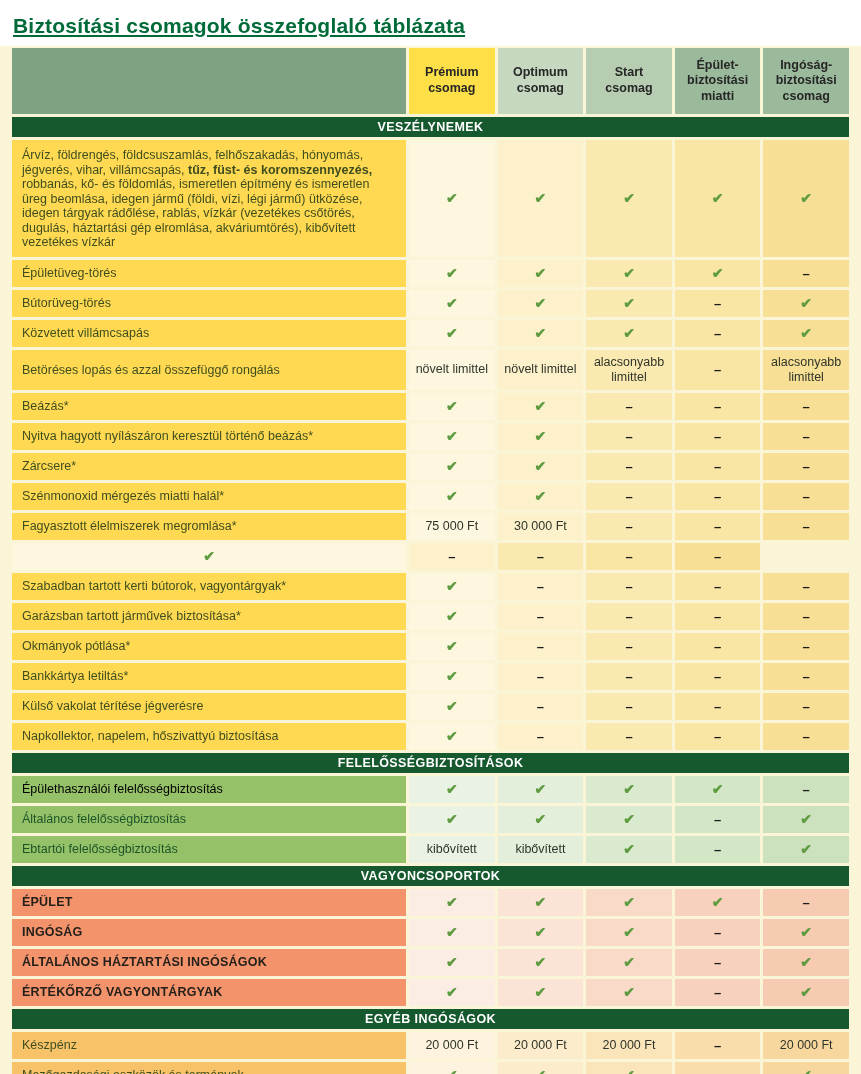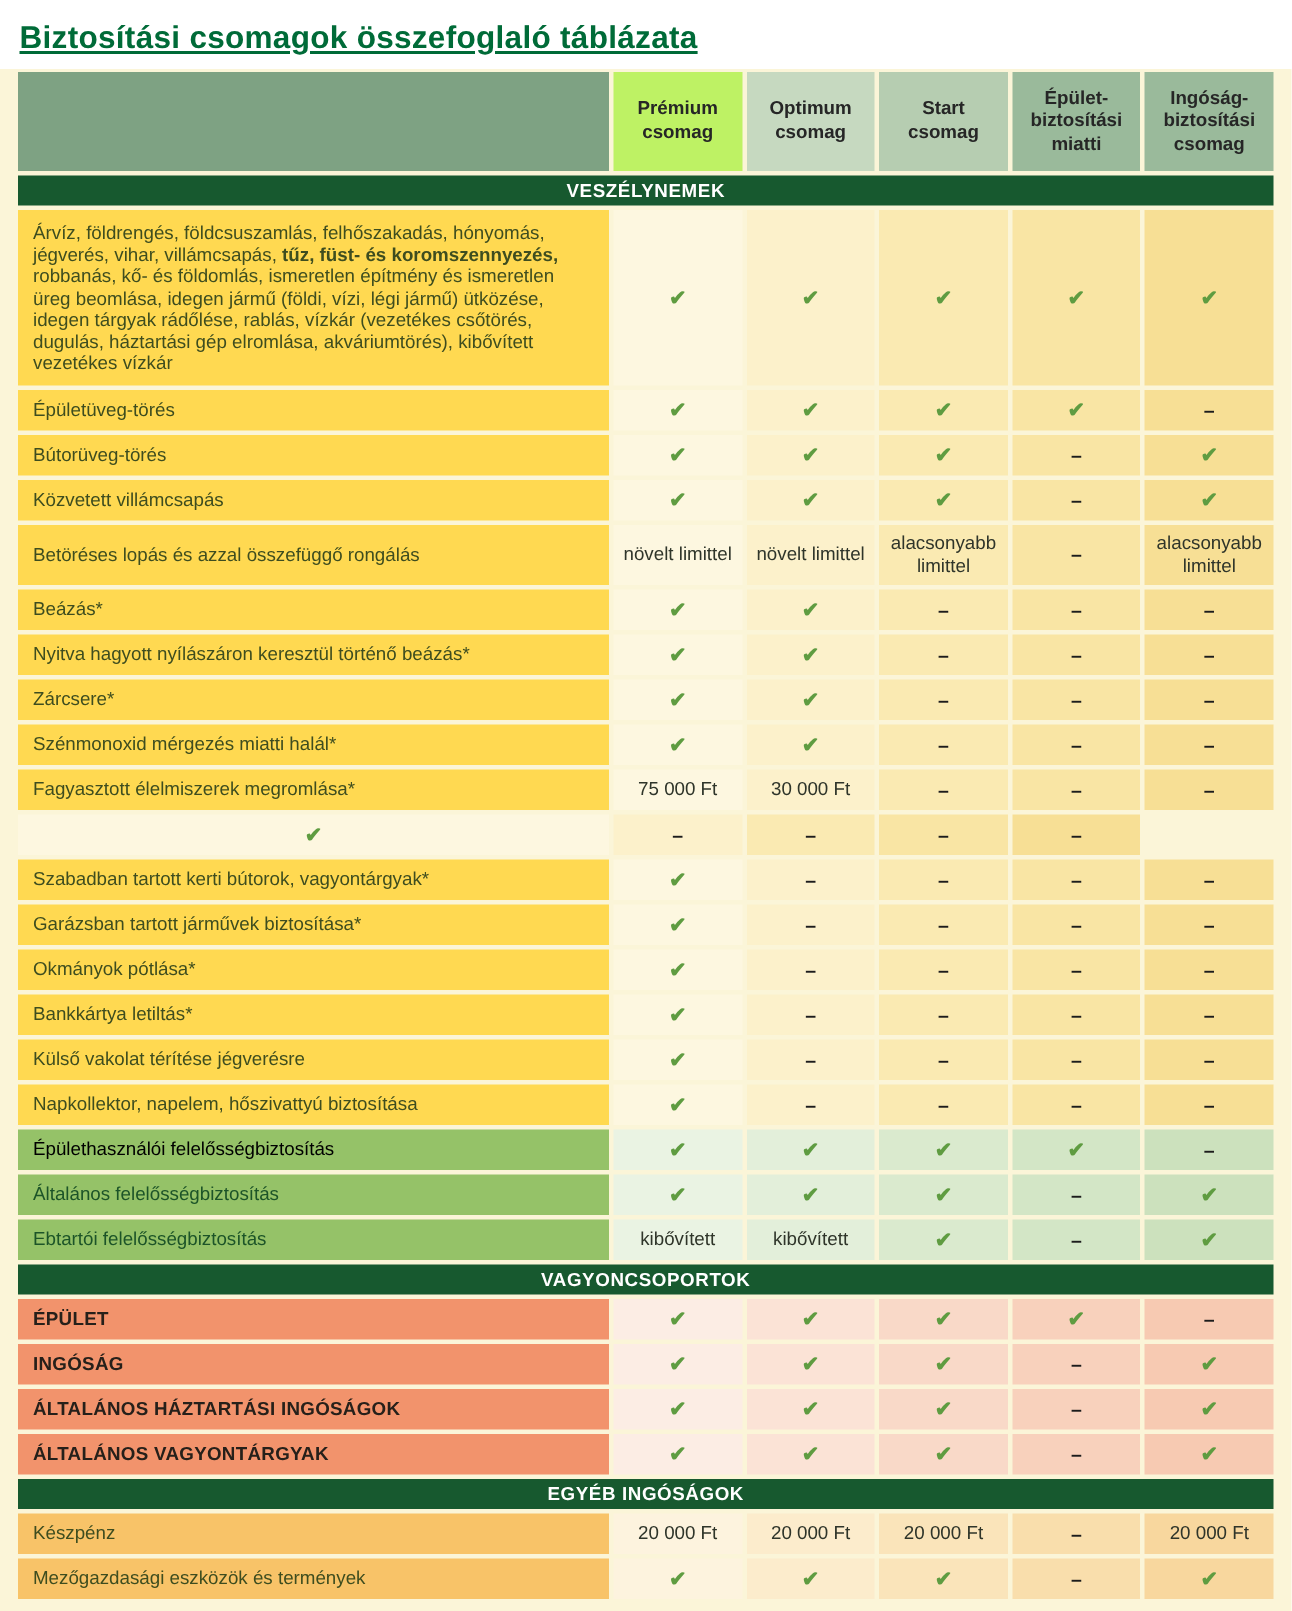--- a/index.html
+++ b/index.html
@@ -45,21 +45,21 @@
 </style>
 </head>
 <body>
 
 <div class="page">
   <h1 class="title" style="color: rgb(0, 107, 56); text-decoration: underline;">Biztosítási csomagok összefoglaló táblázata</h1>
 
   <div class="tbl">
     <div class="header-row">
       <div class="h-corner" style="background: rgb(126, 162, 131);"></div>
-      <div class="h-cell" style="background: #bef264;">Prémium csomag</div>
+      <div class="h-cell" style="background: #fde047;">Prémium csomag</div>
       <div class="h-cell" style="background: rgb(198, 217, 192);">Optimum csomag</div>
       <div class="h-cell" style="background: rgb(182, 205, 177);">Start csomag</div>
       <div class="h-cell" style="background: rgb(154, 186, 155);">Épület-biztosítási miatti</div>
       <div class="h-cell" style="background: rgb(154, 186, 155);">Ingóság-biztosítási csomag</div>
     </div>
 
   <div class="section-bar" style="background: rgb(23, 89, 47); color: rgb(255, 255, 255);">VESZÉLYNEMEK</div>
       <div class="row theme-yellow tall">
         <div class="cell label" style="background: rgb(255, 217, 81); color: rgb(62, 77, 31);"><span>Árvíz, földrengés, földcsuszamlás, felhőszakadás, hónyomás, jégverés, vihar, villámcsapás, </span><b>tűz, füst- és koromszennyezés,</b><span> robbanás, kő- és földomlás, ismeretlen építmény és ismeretlen üreg beomlása, idegen jármű (földi, vízi, légi jármű) ütközése, idegen tárgyak rádőlése, rablás, vízkár (vezetékes csőtörés, dugulás, háztartási gép elromlása, akváriumtörés), kibővített vezetékes vízkár</span></div>
         <div class="cell val" style="background: rgb(253, 247, 224);">
@@ -358,20 +358,21 @@
         <div class="cell val" style="background: rgb(250, 234, 178);">
           <span class="dash" style="color: rgb(28, 28, 28);">–</span>
         </div>
         <div class="cell val" style="background: rgb(249, 229, 164);">
           <span class="dash" style="color: rgb(28, 28, 28);">–</span>
         </div>
         <div class="cell val" style="background: rgb(247, 223, 149);">
           <span class="dash" style="color: rgb(28, 28, 28);">–</span>
         </div>
       </div>
+      <div class="section-bar" style="background: rgb(23, 89, 47); color: rgb(255, 255, 255);">FELELŐSSÉGBIZTOSÍTÁSOK</div>
       <div class="row theme-green">
         <div class="cell label" style="background: rgb(149, 194, 104); color: #000000;">Épülethasználói felelősségbiztosítás</div>
         <div class="cell val" style="background: rgb(234, 243, 227);">
           <span class="check" style="color: rgb(95, 156, 65);">✔</span>
         </div>
         <div class="cell val" style="background: rgb(227, 239, 218);">
           <span class="check" style="color: rgb(95, 156, 65);">✔</span>
         </div>
         <div class="cell val" style="background: rgb(218, 234, 206);">
           <span class="check" style="color: rgb(95, 156, 65);">✔</span>
@@ -468,21 +469,21 @@
           <span class="check" style="color: rgb(95, 156, 65);">✔</span>
         </div>
         <div class="cell val" style="background: rgb(248, 209, 188);">
           <span class="dash" style="color: rgb(28, 28, 28);">–</span>
         </div>
         <div class="cell val" style="background: rgb(247, 202, 178);">
           <span class="check" style="color: rgb(95, 156, 65);">✔</span>
         </div>
       </div>
       <div class="row theme-salmon">
-        <div class="cell label" style="background: rgb(242, 147, 108); color: rgb(38, 32, 26);">ÁLTALÁNOS VAGYONTÁRGYAK</div>
+        <div class="cell label" style="background: rgb(242, 147, 108); color: rgb(38, 32, 26);">ÉRTÉKŐRZŐ VAGYONTÁRGYAK</div>
         <div class="cell val" style="background: rgb(252, 237, 228);">
           <span class="check" style="color: rgb(95, 156, 65);">✔</span>
         </div>
         <div class="cell val" style="background: rgb(251, 227, 214);">
           <span class="check" style="color: rgb(95, 156, 65);">✔</span>
         </div>
         <div class="cell val" style="background: rgb(249, 217, 200);">
           <span class="check" style="color: rgb(95, 156, 65);">✔</span>
         </div>
         <div class="cell val" style="background: rgb(248, 209, 188);">

